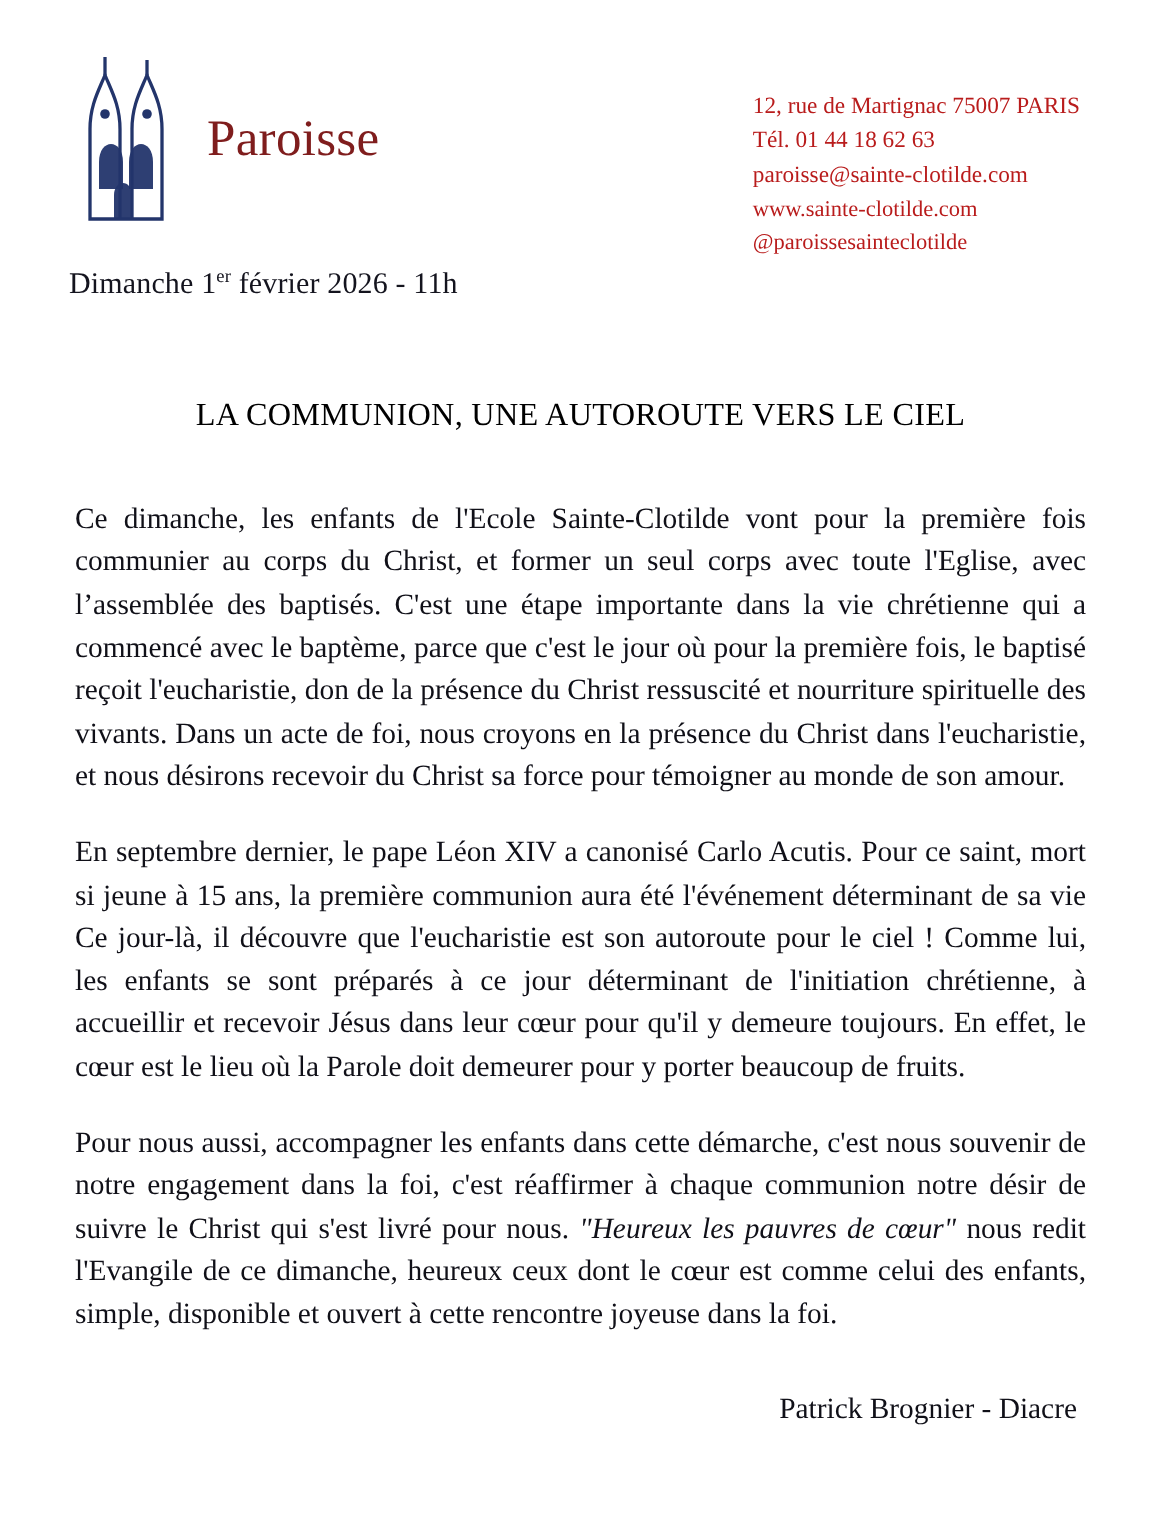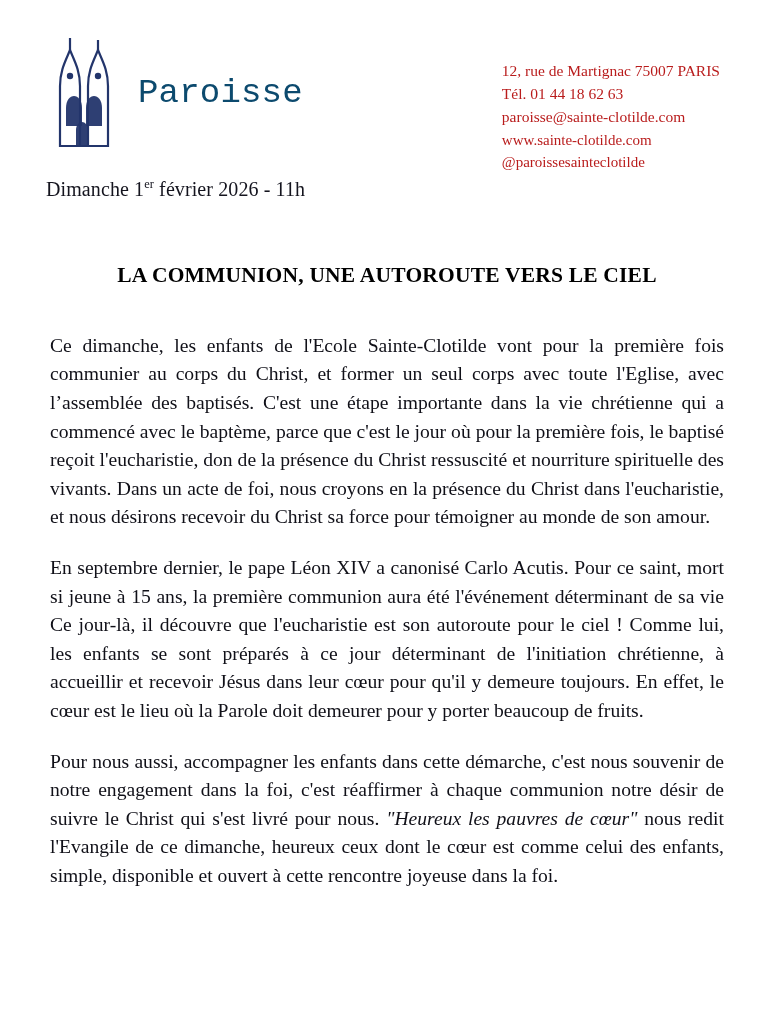--- a/index.html
+++ b/index.html
@@ -33,22 +33,22 @@
     align-items: center;
     gap: 16px;
     padding-top: 6px;
   }
   .logo {
     width: 76px;
     height: 118px;
     flex: 0 0 auto;
   }
   .brand-text {
-    color: #0c4a6e;
-    font-family: Liberation Mono, monospace;
+    color: #7f1d1d;
+    font-family: Liberation Serif, serif;
     font-size: 34px;
     line-height: 1.18;
     letter-spacing: 0.2px;
   }
   .brand-text .l1 { display: block; }
   .brand-text .l2 { display: block; }
 
   .contact {
     color: #b91c1c;
     font-family: "Liberation Serif", serif;
@@ -75,21 +75,21 @@
     font-weight: bold;
     margin-top: 3px;
   }
   sup { font-size: 0.62em; vertical-align: super; }
 
   
   .title {
     margin-top: 62px;
     text-align: center;
     font-family: "Liberation Serif", serif;
-    font-weight: bold;
+    font-weight: normal;
     font-size: 21.5px;
     letter-spacing: 0.2px;
     color: #000;
   }
 
   
   .body {
     margin-top: 44px;
     font-family: "Liberation Serif", serif;
     font-size: 19.6px;
@@ -161,15 +161,16 @@
   <div class="dateblock">
     <div class="line1"><span>Dimanche 1</span><sup>er</sup><span> février 2026 - 11h</span></div>
   </div>
 
   <div class="title">LA COMMUNION, UNE AUTOROUTE VERS LE CIEL</div>
 
   <div class="body">
     <p class="para">Ce dimanche, les enfants de l'Ecole Sainte-Clotilde vont pour la première fois communier au corps du Christ, et former un seul corps avec toute l'Eglise, avec l’assemblée des baptisés. C'est une étape importante dans la vie chrétienne qui a commencé avec le baptème, parce que c'est le jour où pour la première fois, le baptisé reçoit l'eucharistie, don de la présence du Christ ressuscité et nourriture spirituelle des vivants. Dans un acte de foi, nous croyons en la présence du Christ dans l'eucharistie, et nous désirons recevoir du Christ sa force pour témoigner au monde de son amour.</p>
     <p class="para">En septembre dernier, le pape Léon XIV a canonisé Carlo Acutis. Pour ce saint, mort si jeune à 15 ans, la première communion aura été l'événement déterminant de sa vie Ce jour-là, il découvre que l'eucharistie est son autoroute pour le ciel ! Comme lui, les enfants se sont préparés à ce jour déterminant de l'initiation chrétienne, à accueillir et recevoir Jésus dans leur cœur pour qu'il y demeure toujours. En effet, le cœur est le lieu où la Parole doit demeurer pour y porter beaucoup de fruits.</p>
     <p class="para"><span>Pour nous aussi, accompagner les enfants dans cette démarche, c'est nous souvenir de notre engagement dans la foi, c'est réaffirmer à chaque communion notre désir de suivre le Christ qui s'est livré pour nous. </span><span class="quote">"Heureux les pauvres de cœur"</span><span> nous redit l'Evangile de ce dimanche, heureux ceux dont le cœur est comme celui des enfants, simple, disponible et ouvert à cette rencontre joyeuse dans la foi.</span></p>
+    <div class="signature">Patrick Brognier - Diacre</div>
   </div>
 
 </div>
 
 </body></html>

